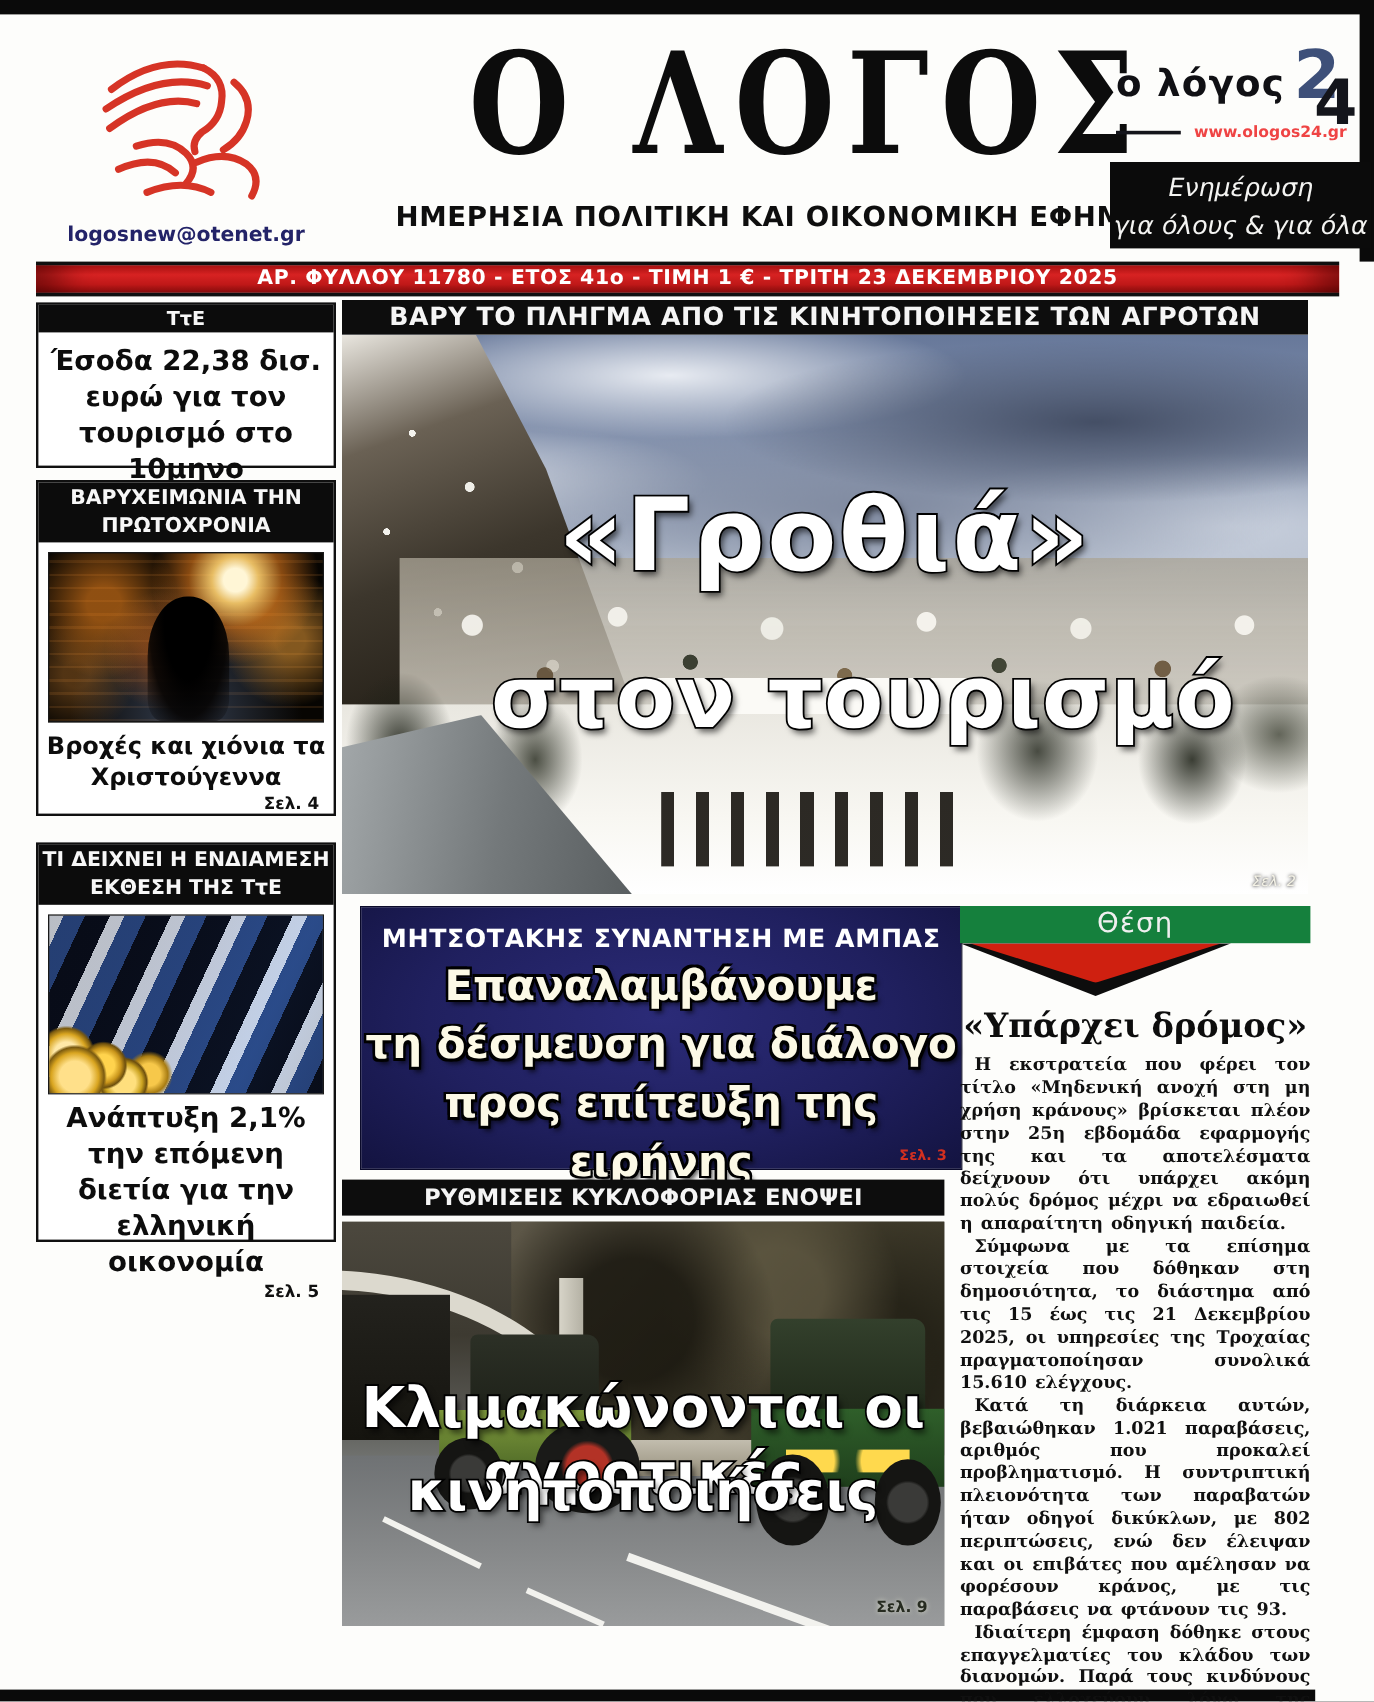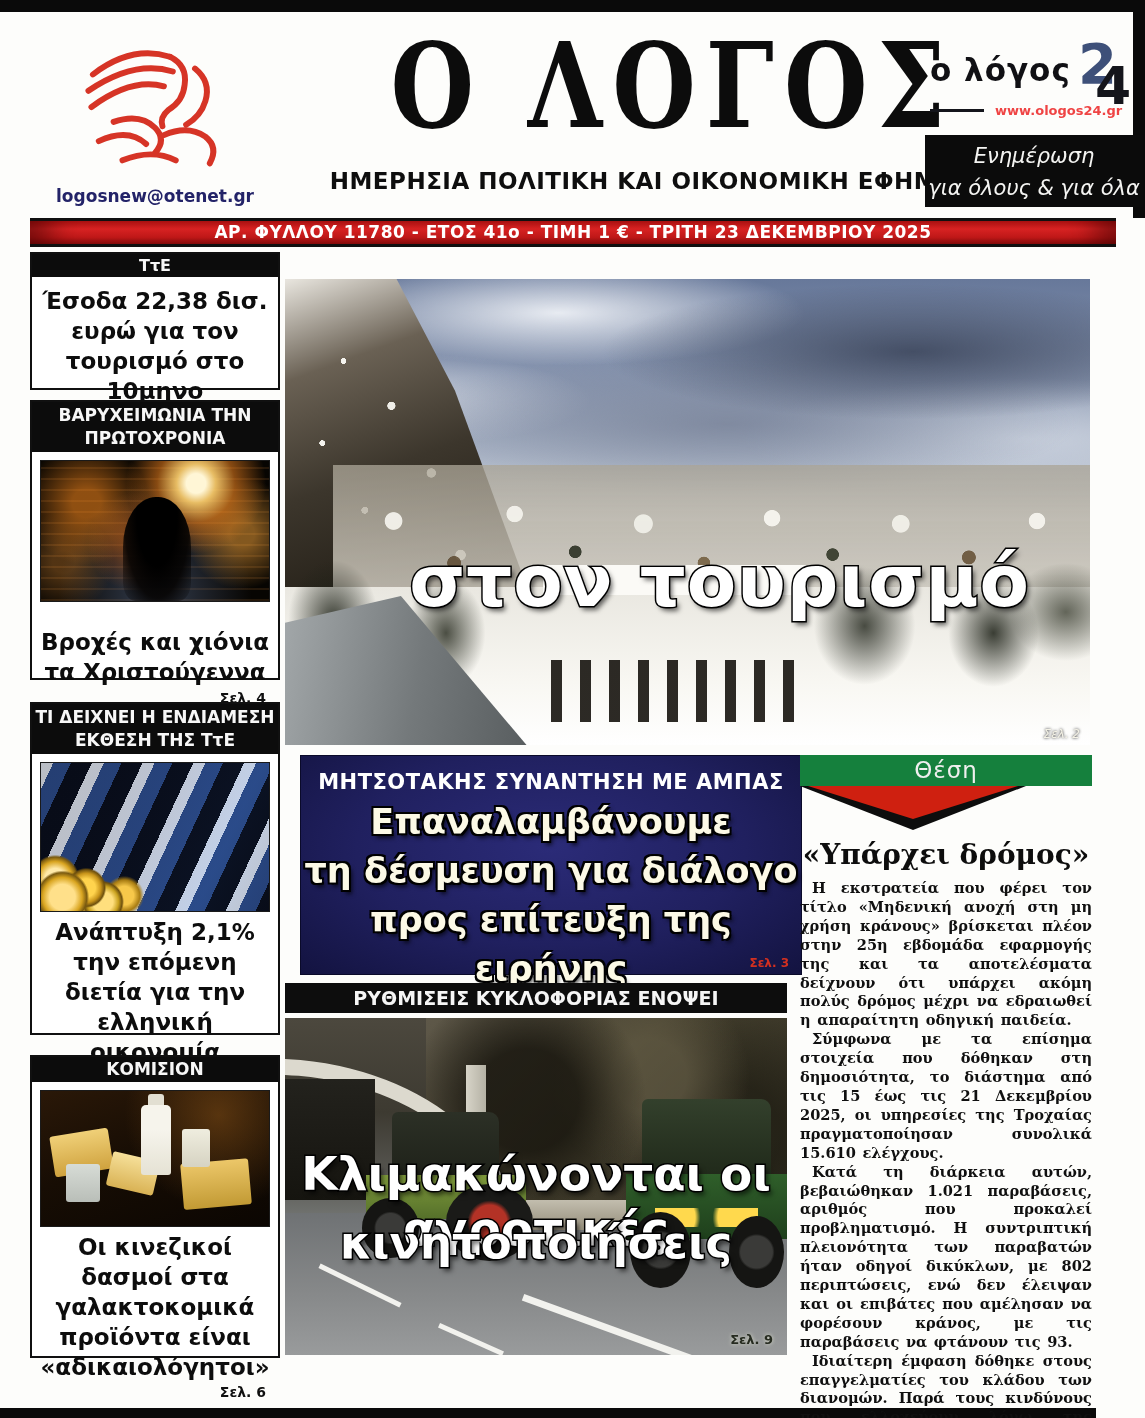--- a/index.html
+++ b/index.html
@@ -37,21 +37,21 @@
             box-shadow:inset 40px 0 30px -20px rgba(60,0,0,.55), inset -40px 0 30px -20px rgba(60,0,0,.55);}
 
   
   .sbox{position:absolute;left:30px;width:250px;border:2px solid #101010;background:#fff;box-sizing:border-box;}
   .sbox .bk{background:#0c0c0c;color:#f7f7f7;font-weight:bold;text-align:center;
             display:flex;align-items:center;justify-content:center;line-height:1.35;}
   .sbox .bt{font-weight:bold;color:#0d0d0d;text-align:center;line-height:1.3;padding:6px 4px 0 4px;}
   .sbox .bp{font-weight:bold;font-size:14px;color:#101010;text-align:right;padding:2px 12px 6px 0;}
   .sbox .bimg{position:relative;margin:8px 8px 0 8px;border:1px solid #1a1a1a;overflow:hidden;}
   #sbox1{top:252px;height:138px;} #sbox1 .bk{height:23px;font-size:16px;} #sbox1 .bt{font-size:23px;padding-top:10px;}
-  #sbox2{top:400px;height:280px;} #sbox2 .bk{height:50px;font-size:17px;} #sbox2 .bt{font-size:23px;margin-top:20px;}
+  #sbox2{top:400px;height:280px;} #sbox2 .bk{height:50px;font-size:17px;} #sbox2 .bt{font-size:20px;}
   #sbox3{top:702px;height:333px;} #sbox3 .bk{height:50px;font-size:17px;} #sbox3 .bt{font-size:23px;}
   #sbox4{top:1055px;height:303px;} #sbox4 .bk{height:25px;font-size:17px;} #sbox4 .bt{font-size:23px;}
   #sbox2 .bimg{height:140px;} #sbox3 .bimg{height:148px;} #sbox4 .bimg{height:135px;}
 
   
   .img-night{background-color:#070502;background-image:
     radial-gradient(circle at 68% 16%, #fff6d6 0 5%, rgba(255,208,110,.9) 10%, rgba(240,130,30,.55) 20%, transparent 36%),
     radial-gradient(circle at 20% 30%, rgba(255,140,30,.55) 0 7%, transparent 30%),
     radial-gradient(circle at 88% 52%, rgba(255,170,60,.5) 0 6%, transparent 26%),
     radial-gradient(circle at 42% 58%, rgba(205,95,20,.45) 0 9%, transparent 32%),
@@ -275,44 +275,32 @@
 
   <div class="sbox" id="sbox3">
     <div class="bk">ΤΙ ΔΕΙΧΝΕΙ Η ΕΝΔΙΑΜΕΣΗ ΕΚΘΕΣΗ ΤΗΣ ΤτΕ</div>
     <div class="bimg img-flag">
       <div class="flag-coins"></div>
     </div>
     <div class="bt">Ανάπτυξη 2,1% την επόμενη διετία για την ελληνική οικονομία</div>
     <div class="bp">Σελ. 5</div>
   </div>
 
-  <div class="sbox" id="sbox4">
-    <div class="bk">ΚΟΜΙΣΙΟΝ</div>
-    <div class="bimg img-dairy">
-      <div class="dy c1"></div>
-      <div class="dy c2"></div>
-      <div class="dy c3"></div>
-      <div class="dy neck"></div>
-      <div class="dy bottle"></div>
-      <div class="dy jar"></div>
-      <div class="dy glass"></div>
-    </div>
-    <div class="bt">Οι κινεζικοί δασμοί στα γαλακτοκομικά προϊόντα είναι «αδικαιολόγητοι»</div>
-    <div class="bp">Σελ. 6</div>
-  </div>
-
+
+  <div class="kickerbar" id="lead-kicker">ΒΑΡΥ ΤΟ ΠΛΗΓΜΑ ΑΠΟ ΤΙΣ ΚΙΝΗΤΟΠΟΙΗΣΕΙΣ ΤΩΝ ΑΓΡΟΤΩΝ</div>
 
   <div class="photo" id="photo-village">
     <div class="pv-sky"></div>
     <div class="pv-mountain"></div>
     <div class="pv-village"></div>
     <div class="pv-snow"></div>
     <div class="pv-trees"></div>
     <div class="pv-road"></div>
     <div class="pv-house"></div>
+    <div class="overlay-head" id="ov-lead1">«Γροθιά»</div>
     <div class="overlay-head" id="ov-lead2">στον τουρισμό</div>
     <div class="photo-credit">Σελ. 2</div>
   </div>
 
   <div class="abs navybox">
     <div class="nv-kicker">ΜΗΤΣΟΤΑΚΗΣ ΣΥΝΑΝΤΗΣΗ ΜΕ ΑΜΠΑΣ</div>
     <div class="nv-lines">
       <div class="nv-line">Επαναλαμβάνουμε</div>
       <div class="nv-line">τη δέσμευση για διάλογο</div>
       <div class="nv-line">προς επίτευξη της ειρήνης</div>

